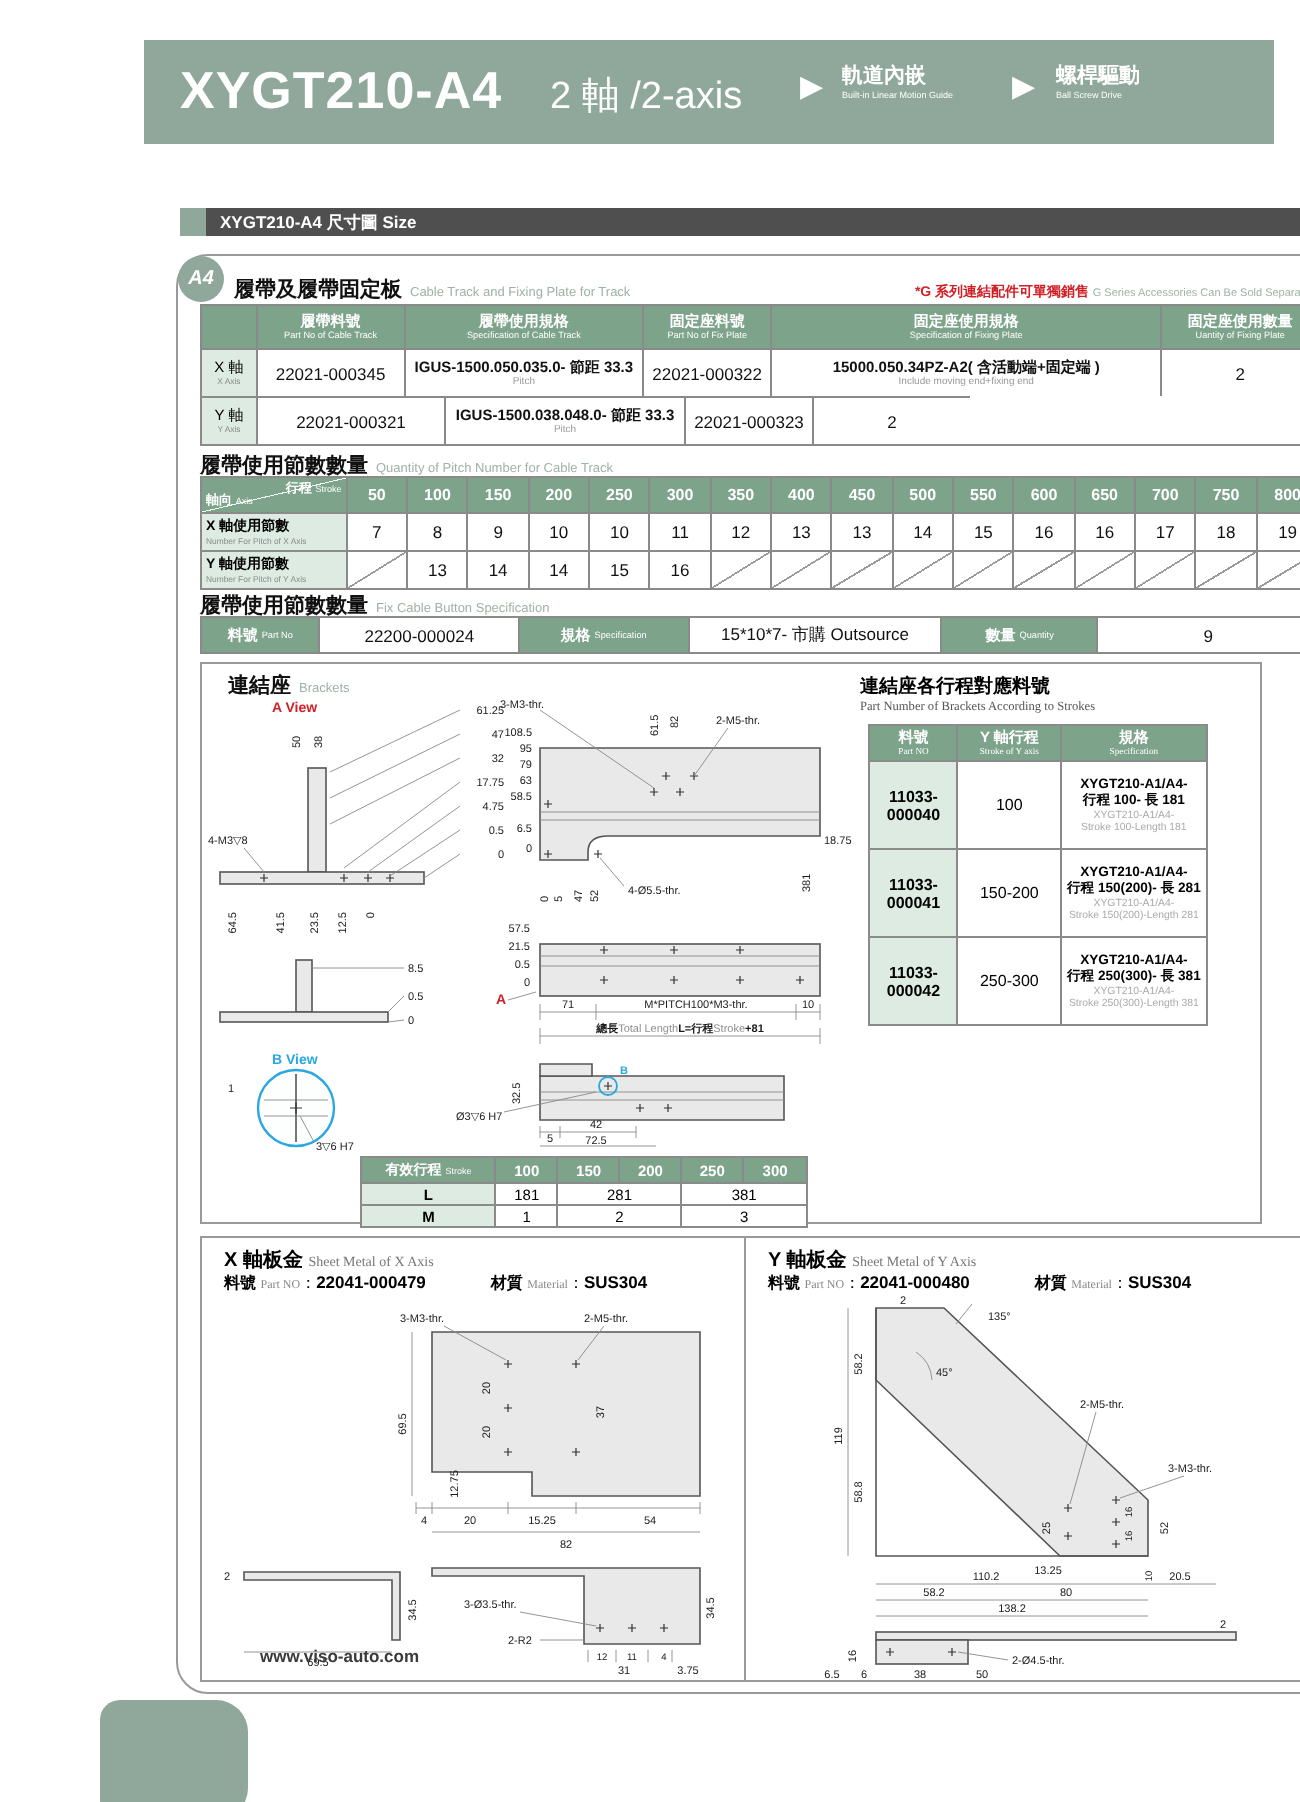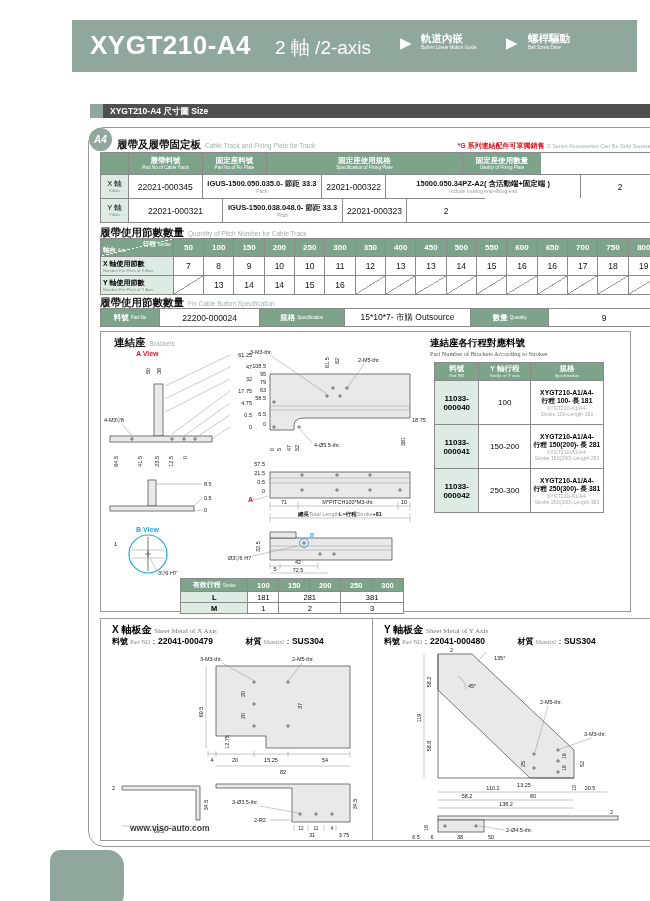--- a/index.html
+++ b/index.html
@@ -105,20 +105,24 @@
     <span class="g">G Series Accessories Can Be Sold Separately.</span>
   </div>
 
   <div class="tbl" style="left:58px;top:152px;width:560px">
     <div class="tr" style="height:21px">
       <div class="th" style="width:28px"></div>
       <div class="th" style="width:74px">
         <div class="zh-h">履帶料號</div>
         <div class="en-h">Part No of Cable Track</div>
       </div>
+      <div class="th" style="width:120px">
+        <div class="zh-h">履帶使用規格</div>
+        <div class="en-h">Specification of Cable Track</div>
+      </div>
       <div class="th" style="width:64px">
         <div class="zh-h">固定座料號</div>
         <div class="en-h">Part No of Fix Plate</div>
       </div>
       <div class="th" style="width:196px">
         <div class="zh-h">固定座使用規格</div>
         <div class="en-h">Specification of Fixing Plate</div>
       </div>
       <div class="th" style="width:78px">
         <div class="zh-h">固定座使用數量</div>

